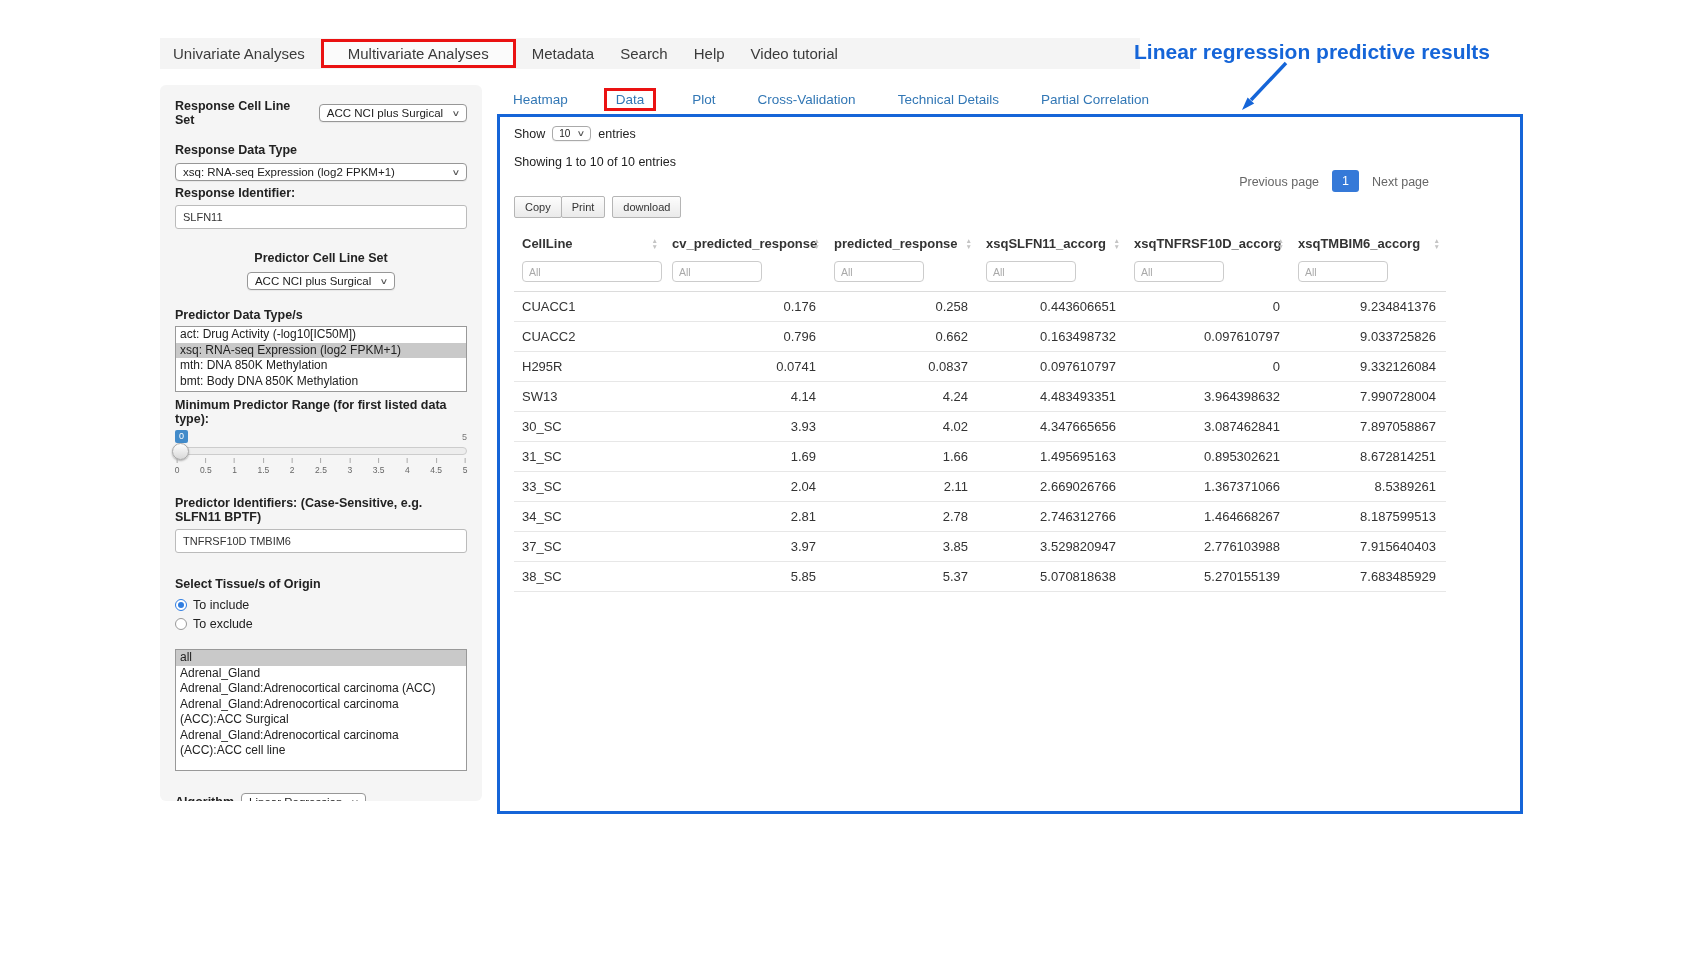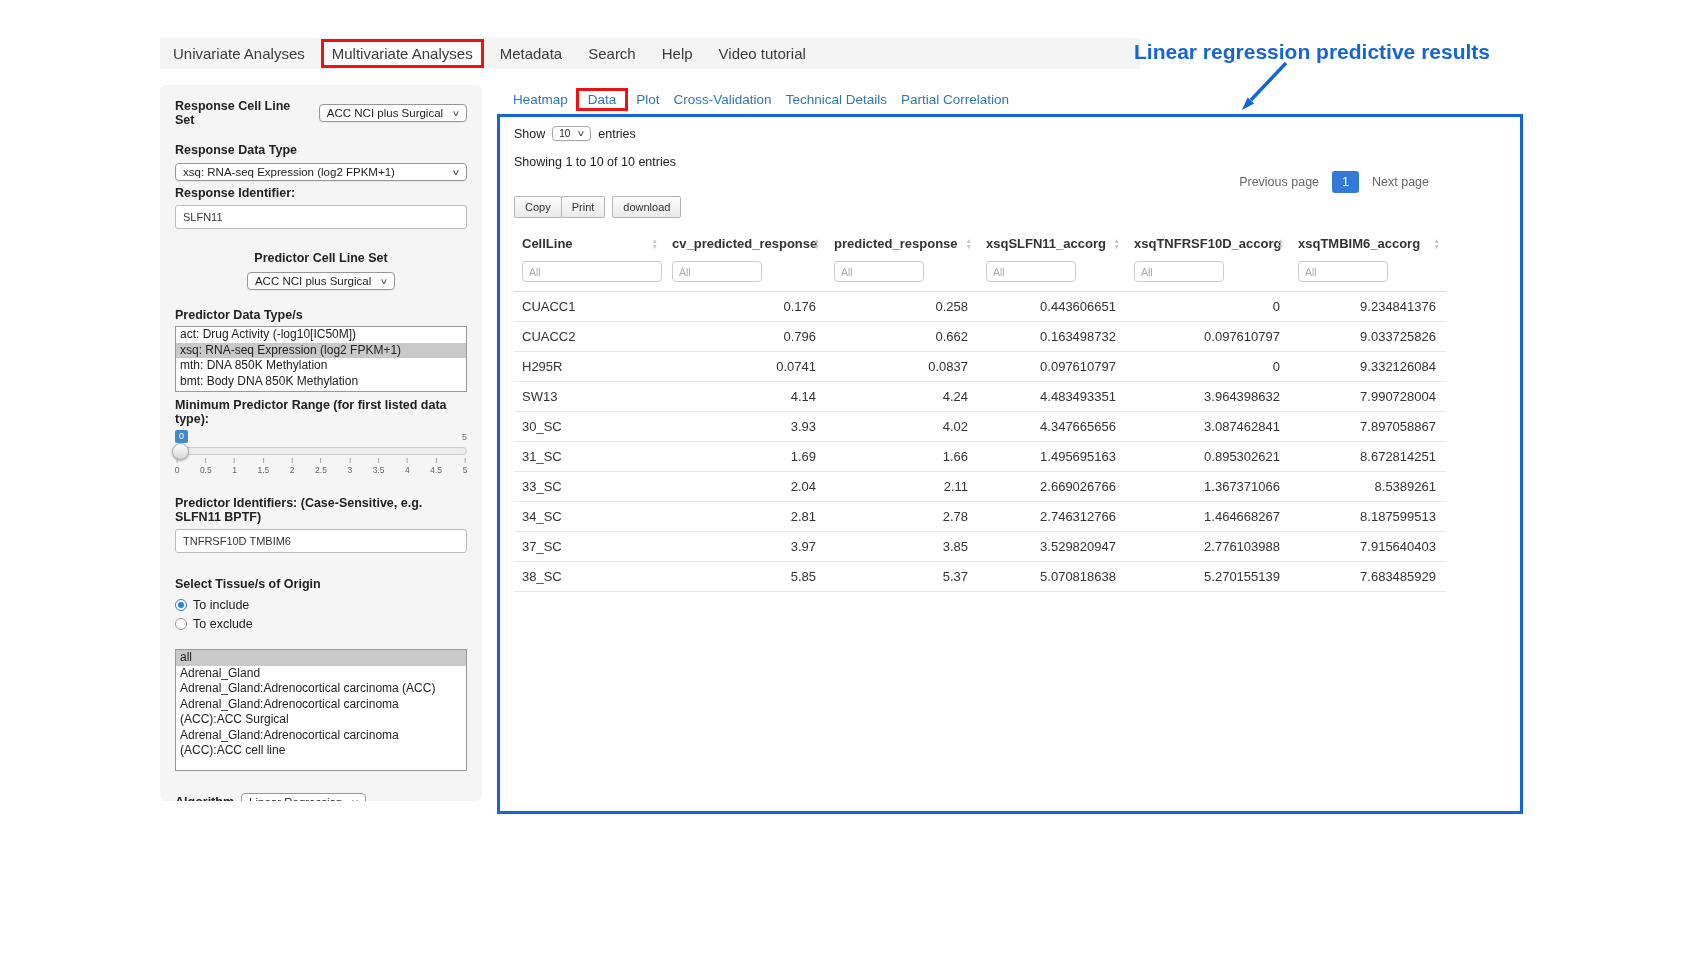--- a/index.html
+++ b/index.html
@@ -5,21 +5,21 @@
   * { margin:0; padding:0; box-sizing:border-box; }
   html,body { background:#fff; }
   body { font-family:"Liberation Sans", sans-serif; color:#333; }
   .page { position:relative; width:1700px; height:956px; background:#fff; overflow:hidden; }
 
   
   .top-nav { position:absolute; left:160px; top:38px; width:980px; height:31px;
              background:var(--nav-bg,#f4f4f4); display:flex; align-items:center;
              font-size:15px; color:#3b3b3b; }
   .nav-item { padding:5px 13px; cursor:pointer; white-space:nowrap; }
-  .nav-item.red-annot { border:3px solid var(--annotation-red,#ea1212); padding:3px 8px;
+  .nav-item.red-annot { border:3px solid var(--annotation-red,#ea1212); padding:3px 24px;
                         margin:0 3px; background:#fbfbfb; }
 
   
   .annot-title { position:absolute; top:40px; right:210px; font-size:21px; font-weight:bold;
                  color:var(--annotation-blue,#1565d8); }
   .annot-arrow { position:absolute; left:1234px; top:60px; }
   .annot-arrow line { stroke:var(--annotation-blue,#1565d8); stroke-width:3.4; }
   .annot-arrow polygon { fill:var(--annotation-blue,#1565d8); }
 
   
@@ -66,32 +66,32 @@
   .slider .tick { position:absolute; transform:translateX(-50%); text-align:center; }
   .tick-line { width:1px; height:5px; background:#aaa; margin:0 auto; }
   .tick-label { font-size:8.5px; color:#666; margin-top:2px; }
 
   .mb2{margin-bottom:2px;} .mb4{margin-bottom:4px;} .mb5{margin-bottom:5px;}
   .mb6{margin-bottom:6px;} .mb7{margin-bottom:7px;} .mb8{margin-bottom:8px;}
   .mb16{margin-bottom:16px;} .mb18{margin-bottom:18px;flex-direction:column;} .mb22{margin-bottom:22px;}
   .mb24{margin-bottom:24px;}
 
   
-  .tabs { position:absolute; left:513px; top:88px; display:flex; align-items:center; gap:14px;
+  .tabs { position:absolute; left:513px; top:88px; display:flex; align-items:center; gap:42px;
           font-size:13.5px; color:var(--link-blue,#3277b5); }
   .tab { cursor:pointer; white-space:nowrap; }
   .tab.red-annot { border:3px solid var(--annotation-red,#ea1212); padding:1px 9px; margin:0 -6px; }
 
   
   .main-panel { position:absolute; left:497px; top:114px; width:1026px; height:700px;
                 border:3px solid var(--annotation-blue,#1565d8); background:#fff; padding:9px 14px; }
   .show-row { display:flex; align-items:center; gap:7px; font-size:12.5px; color:#222; }
   .info { margin-top:14px; font-size:12.5px; color:#222; }
 
-  .pagination { position:absolute; top:53px; right:82px; display:flex; align-items:center;
+  .pagination { position:absolute; top:53px; right:82px; display:flex; align-items:flex-start;
                 font-size:12.5px; color:#666; }
   .page-btn { padding:5px 9px; cursor:pointer; }
   .page-num { background:var(--pagination-active-bg,#3579d8); color:#fff; padding:4px 10px;
               border-radius:3px; margin:0 4px; cursor:pointer; }
 
   .dt-buttons { margin-top:27px; display:flex; }
   .dt-btn { font-family:inherit; font-size:11px; color:#333; background:linear-gradient(#fdfdfd,#eaeaea);
             border:1px solid #b5b5b5; border-radius:2px; padding:4px 10px; cursor:pointer; }
   .dt-btn + .dt-btn { margin-left:-1px; }
   .dt-btn:nth-child(3) { margin-left:7px; }

